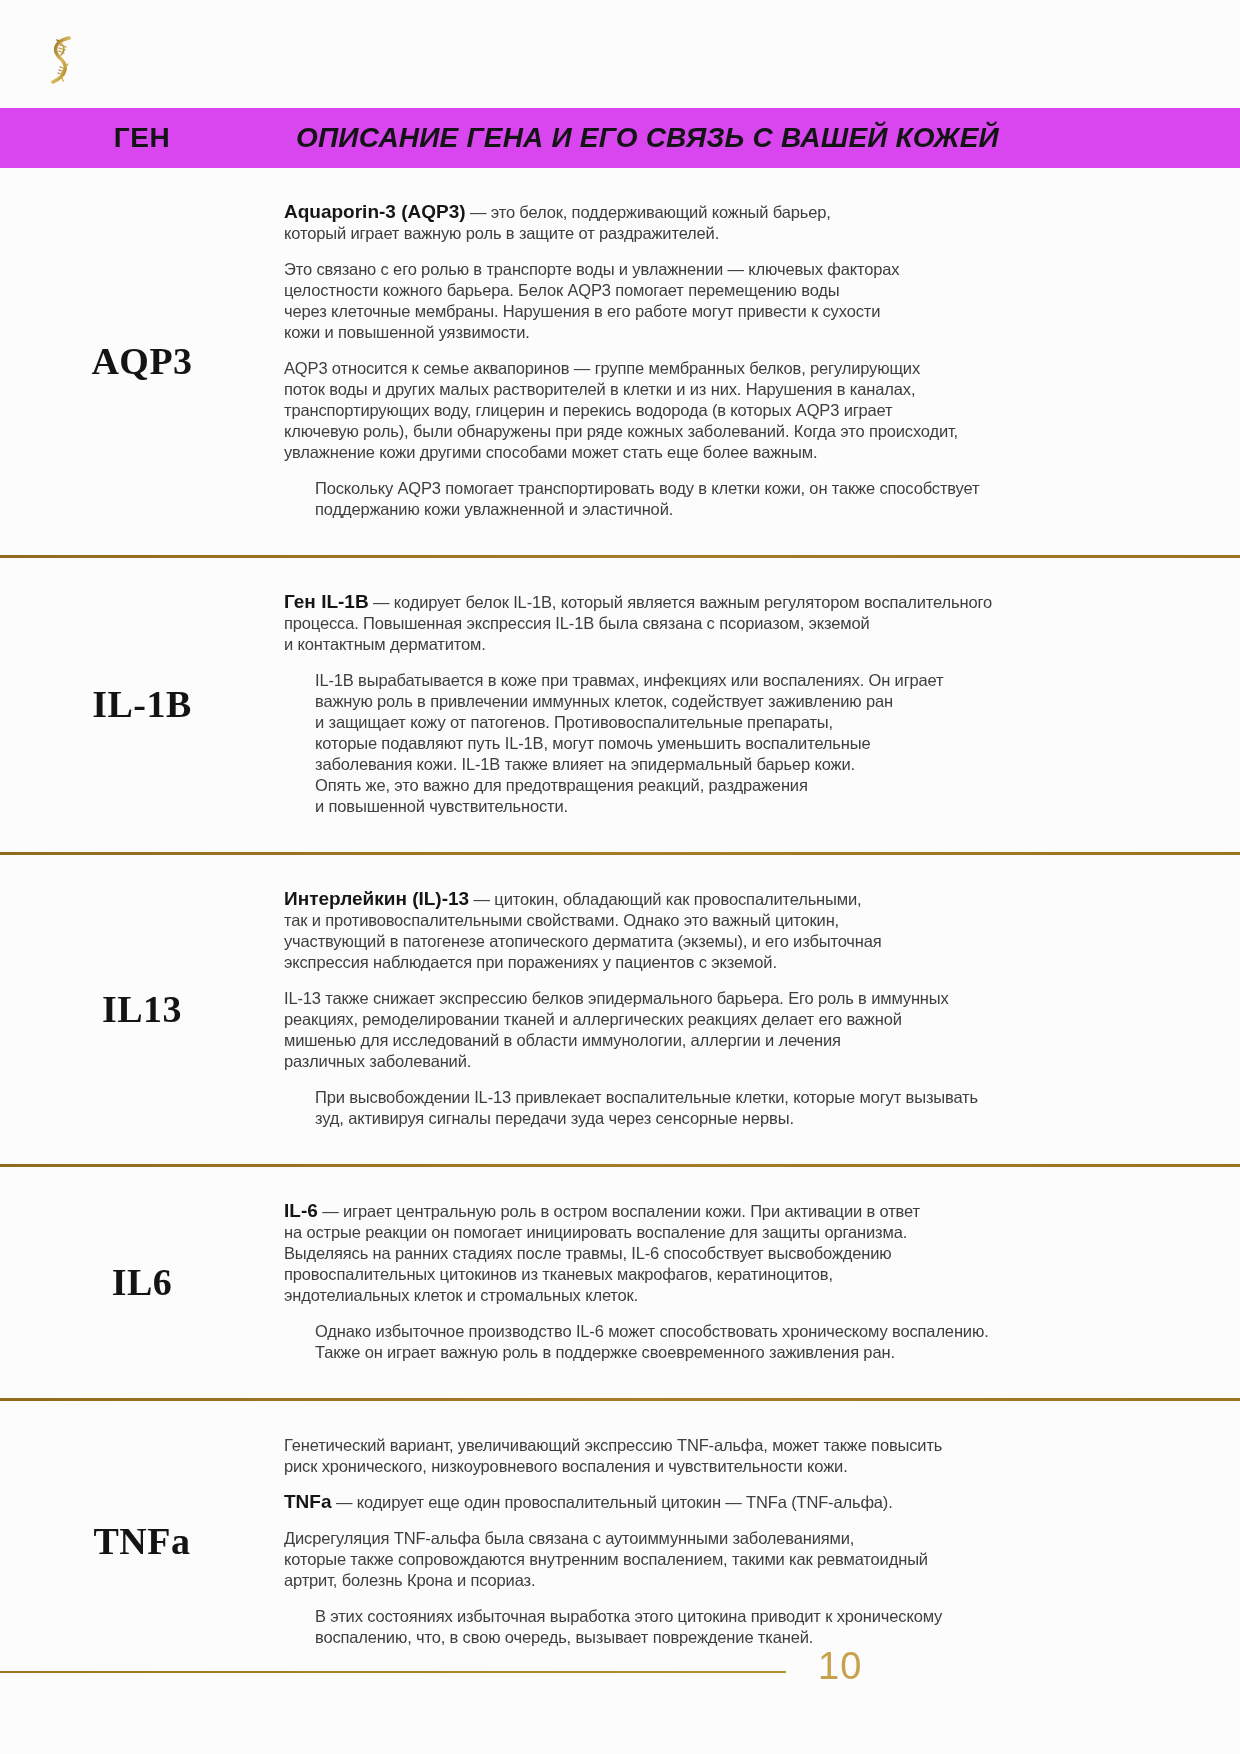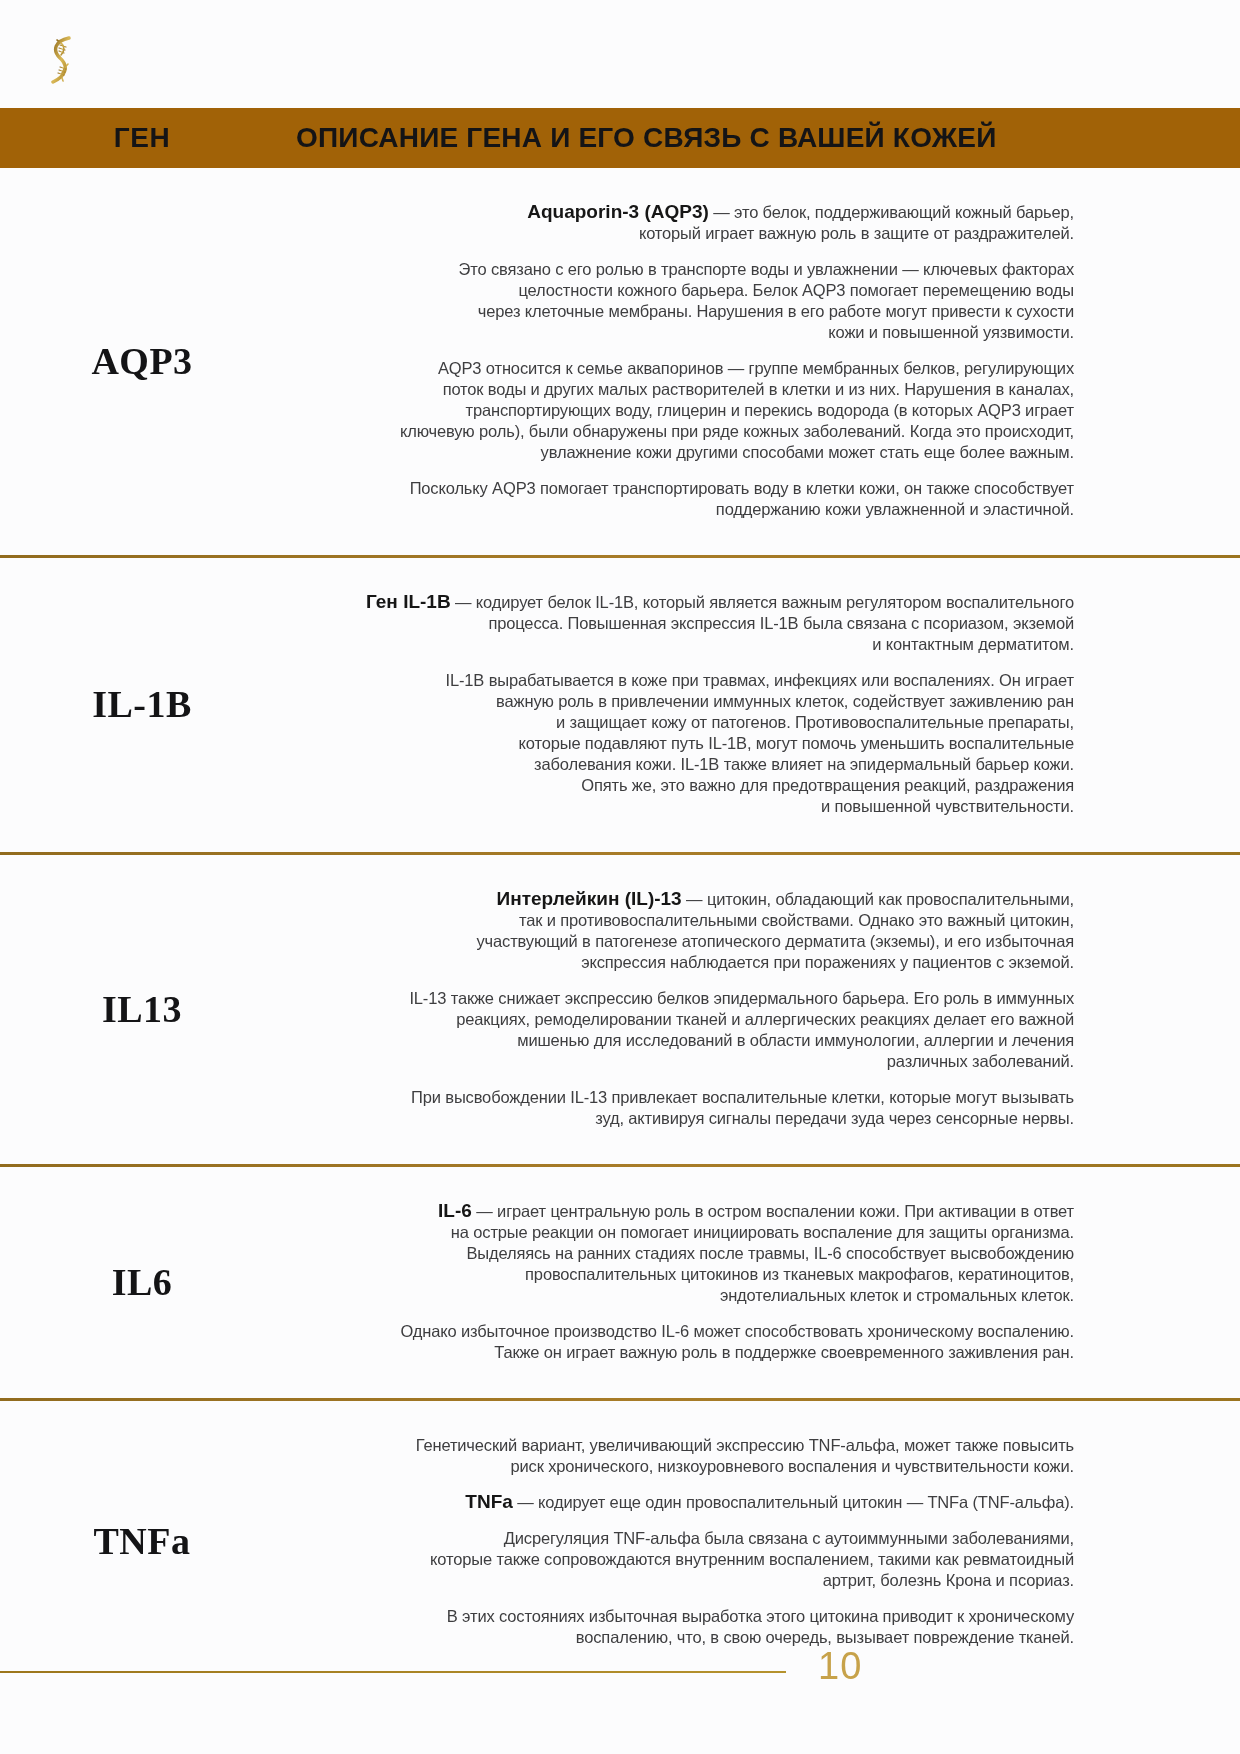--- a/index.html
+++ b/index.html
@@ -8,40 +8,41 @@
     width:1240px; height:1754px;
     background:#fcfcfd;
     font-family:"Liberation Sans","DejaVu Sans",sans-serif;
     overflow:hidden;
   }
   
   .logo { position:absolute; top:36px; left:47px; width:32px; height:48px; }
   
   .header-row {
     position:absolute; top:108px; left:0; width:1240px; height:60px;
-    background:#a16207; display:flex; align-items:center;
+    background:#d946ef; display:flex; align-items:center;
   }
   .header-gene-col {
     width:284px; text-align:center;
     font-size:28px; font-weight:bold; color:#141416; letter-spacing:.5px;
   }
   .header-desc-col {
     flex:1; font-size:28px; font-weight:bold; color:#141416; letter-spacing:.2px;
     padding-left:12px;
+    font-style:italic;
   }
   
   .table { position:absolute; top:168px; left:0; width:1240px; }
   .section { display:flex; padding:33px 0 35px 0; }
   .gene-col {
     width:284px; display:flex; align-items:center; justify-content:center;font-family:Liberation Serif, serif;
   }
   .gene-label {
     font-size:38px; font-weight:bold; color:#141416; letter-spacing:.5px;
   }
-  .desc-col { width:790px;text-align:right; }
+  .desc-col { width:790px; }
   .para {
     margin:0 0 14px 0;
     font-size:16.5px; line-height:21px; letter-spacing:-0.15px;
     color:#3e3e40;
     white-space:pre-line;
   }
   .para:last-child { margin-bottom:0;margin-left:31px; }
   .lead { font-size:19px; color:#161616; letter-spacing:0; }
   .divider {
     height:3px; width:1240px;

